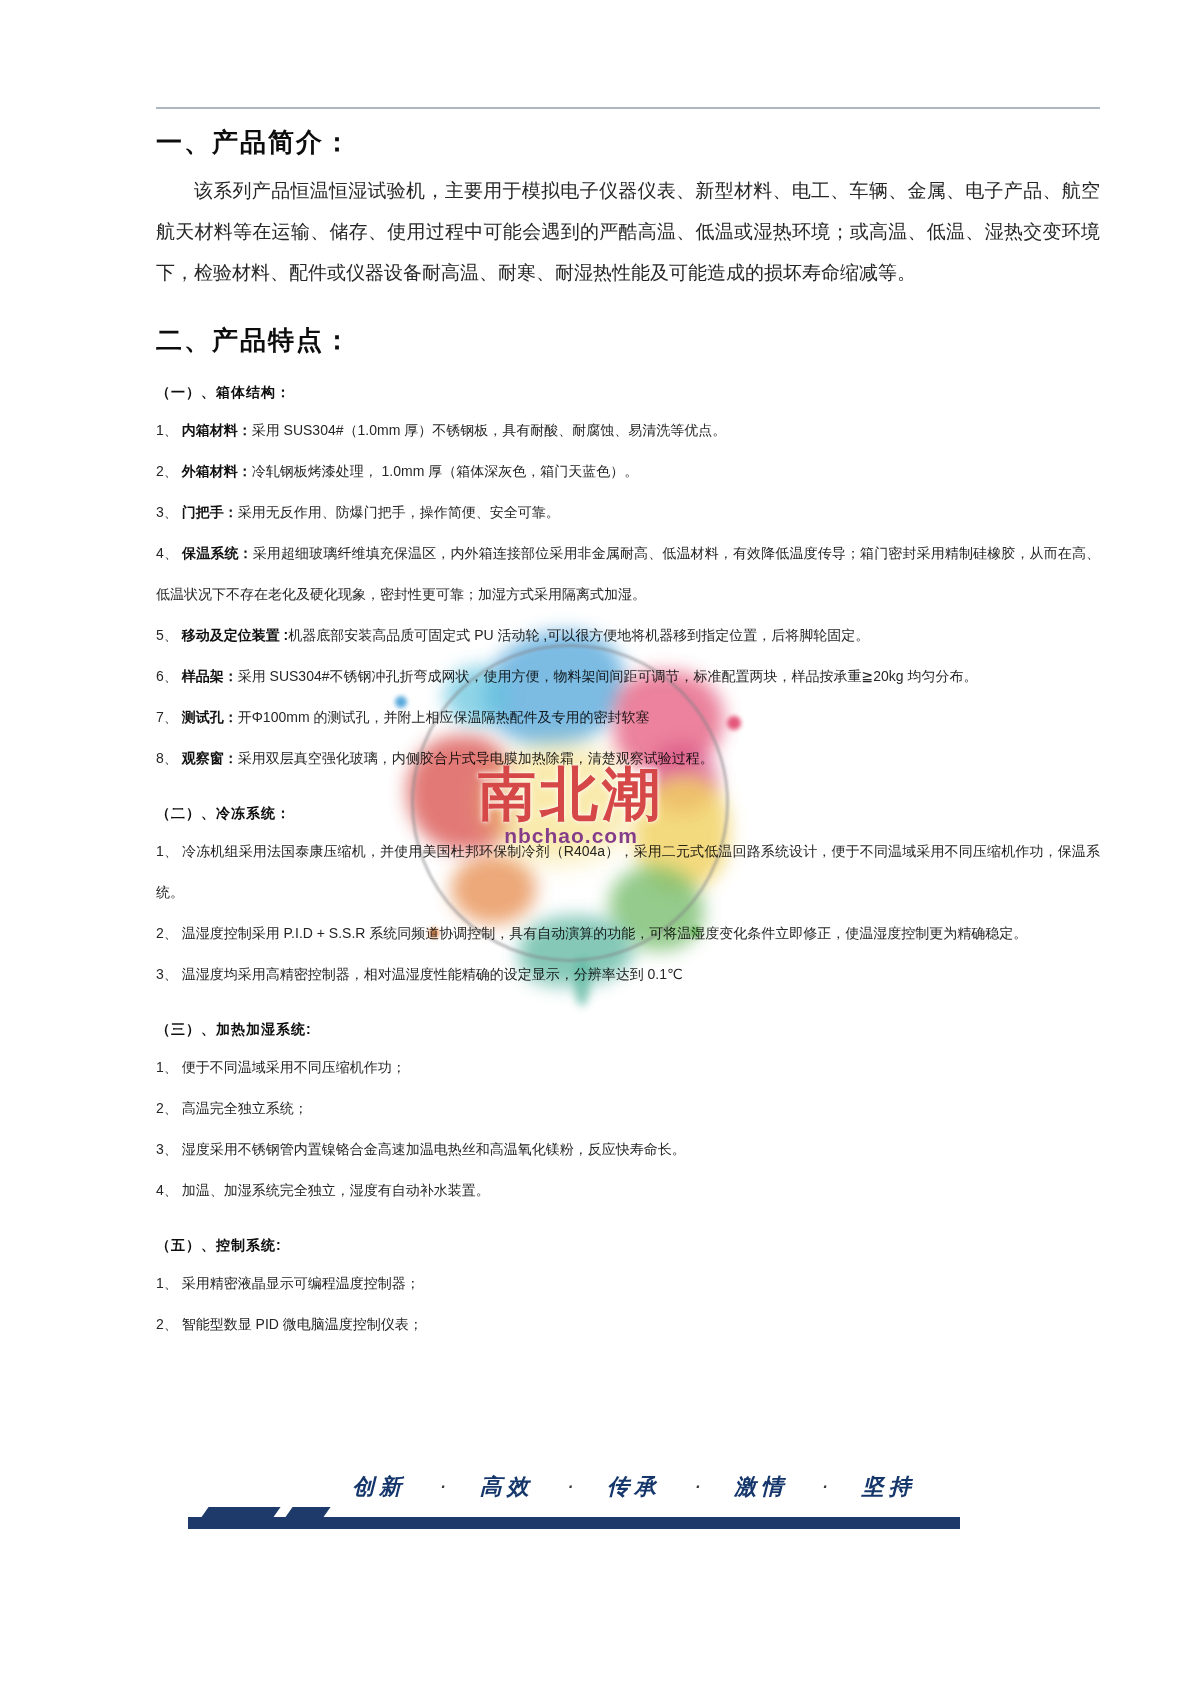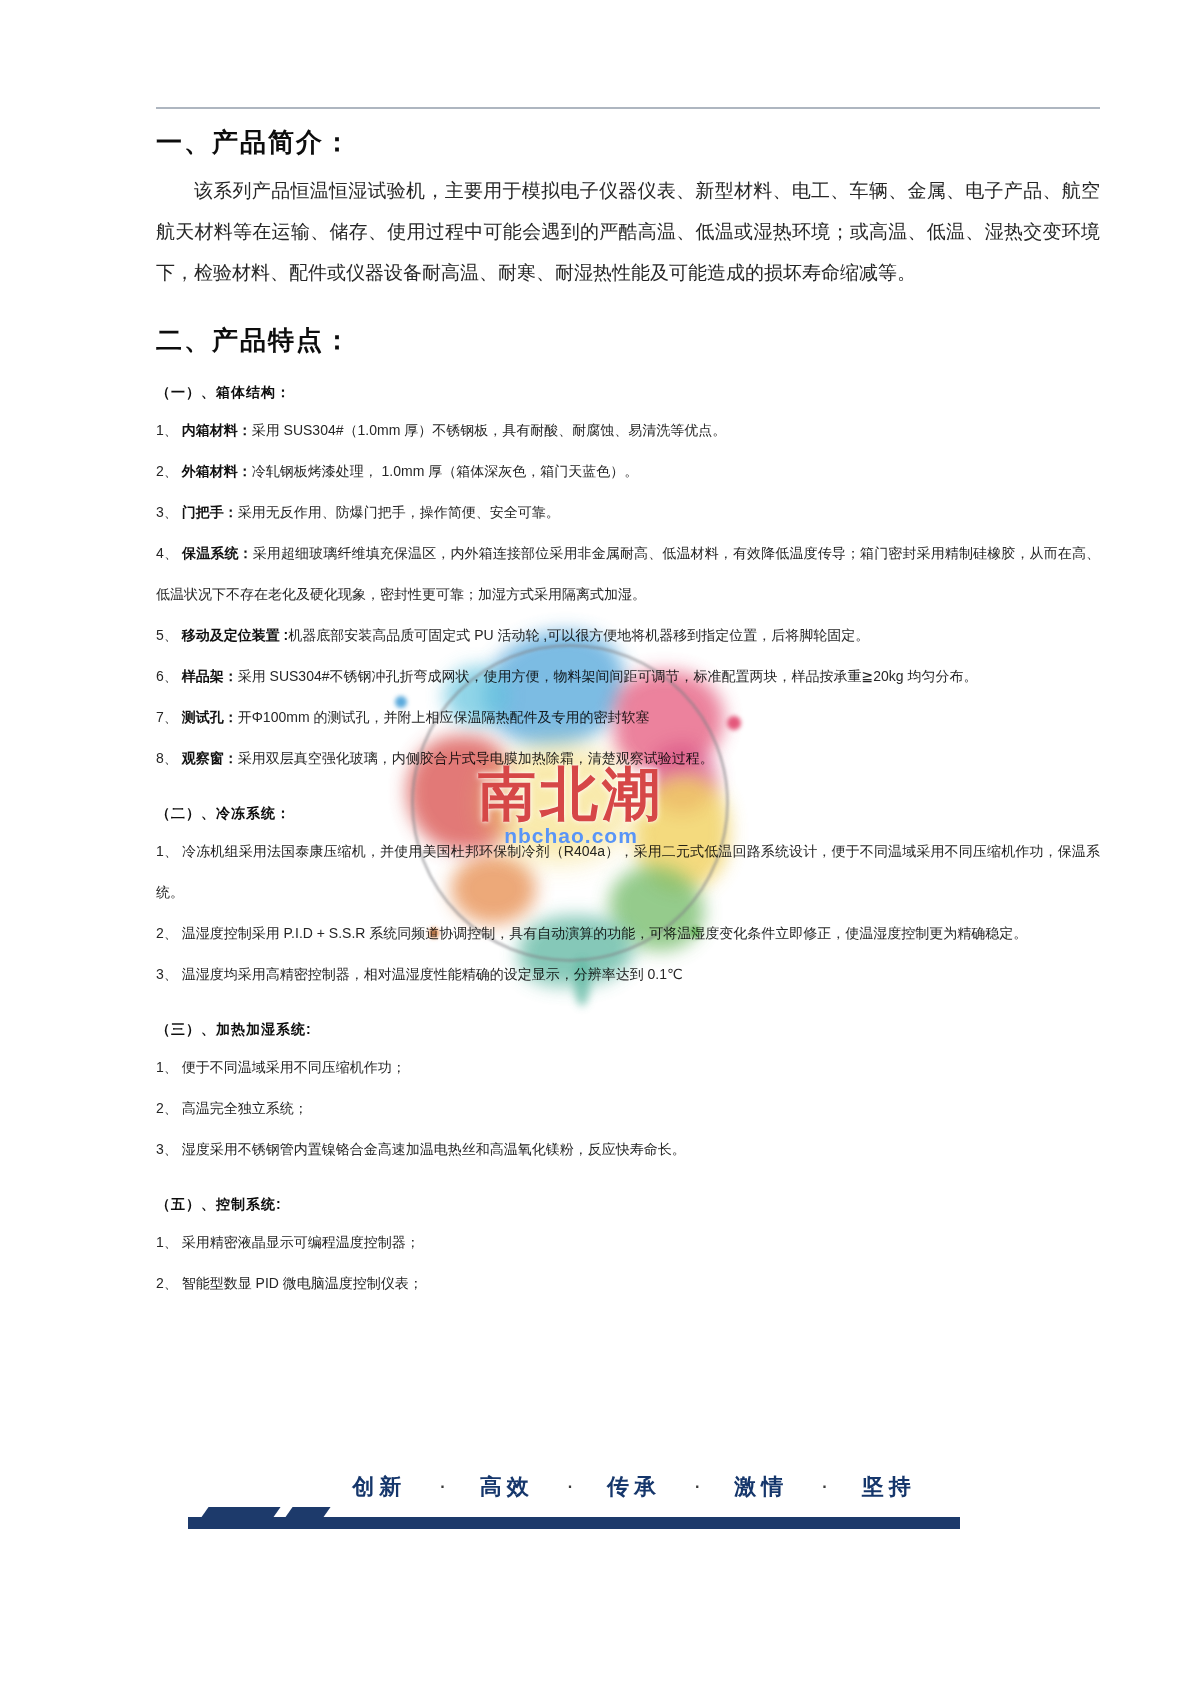--- a/index.html
+++ b/index.html
@@ -76,20 +76,21 @@
     display: flex;
     justify-content: center;
     align-items: center;
     gap: 34px;
     font-weight: 700;
     font-size: 22px;
     color: #15366b;
     letter-spacing: 5px;
     padding-left: 120px;
     margin-bottom: 12px;
+    font-style: italic;
   }
   .footer-words .sep {
     font-size: 16px;
     color: #3a3a3a;
     letter-spacing: 0;
   }
   .bar-row { position: relative; height: 16px; }
   .bar {
     position: absolute;
     left: 0; top: 3px;
@@ -155,21 +156,21 @@
     letter-spacing: 4px;
     text-shadow: 0 0 6px rgba(255,255,255,.9), 0 0 2px rgba(255,255,255,.9);
   }
   .wm-domain {
     position: absolute;
     left: 0; width: 100%;
     top: 198px;
     text-align: center;
     font-size: 21px;
     font-weight: 700;
-    color: #3b82f6;
+    color: #701a75;
     letter-spacing: 1px;
   }
 </style>
 </head>
 <body>
 
 <div class="page">
 
   <div class="content">
     <div class="top-rule"></div>
@@ -214,20 +215,21 @@
 
   <section class="feature-section">
     <h2 class="doc-h2">（三）、加热加湿系统:</h2>
     <div class="items">
   <p class="item"><span class="num">1、 </span><b></b><span>便于不同温域采用不同压缩机作功；</span></p>
 
   <p class="item"><span class="num">2、 </span><b></b><span>高温完全独立系统；</span></p>
 
   <p class="item"><span class="num">3、 </span><b></b><span>湿度采用不锈钢管内置镍铬合金高速加温电热丝和高温氧化镁粉，反应快寿命长。</span></p>
 
+  <p class="item"><span class="num">4、 </span><b></b><span>加温、加湿系统完全独立，湿度有自动补水装置。</span></p>
 </div>
   </section>
 
   <section class="feature-section">
     <h2 class="doc-h2">（五）、控制系统:</h2>
     <div class="items">
   <p class="item"><span class="num">1、 </span><b></b><span>采用精密液晶显示可编程温度控制器；</span></p>
 
   <p class="item"><span class="num">2、 </span><b></b><span>智能型数显 PID 微电脑温度控制仪表；</span></p>
 </div>

